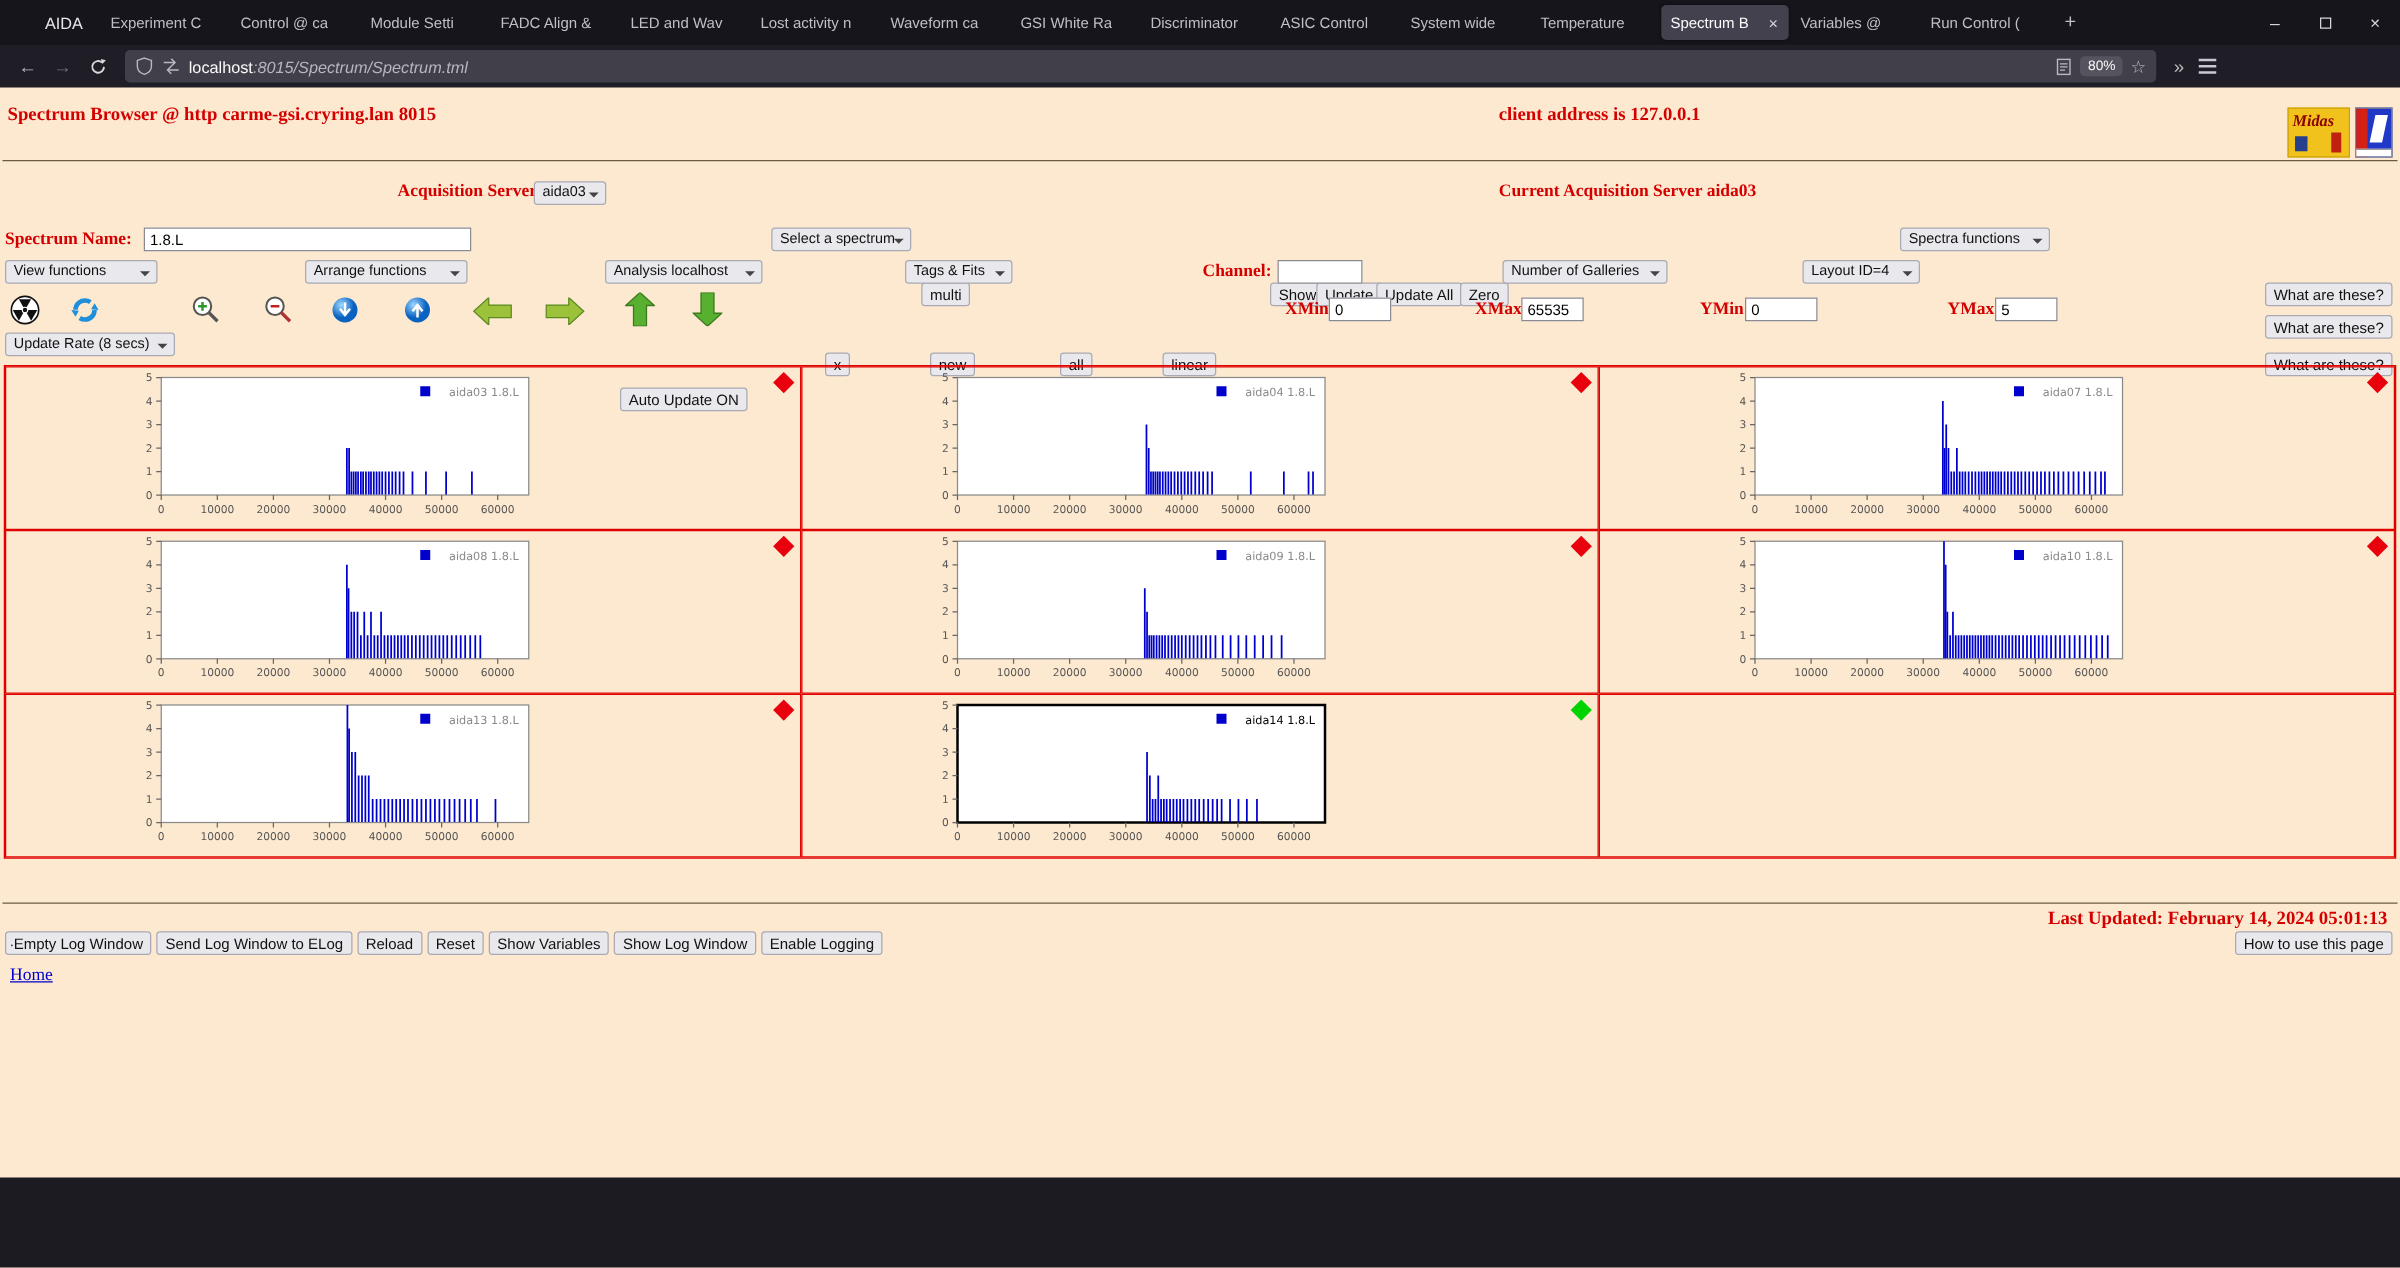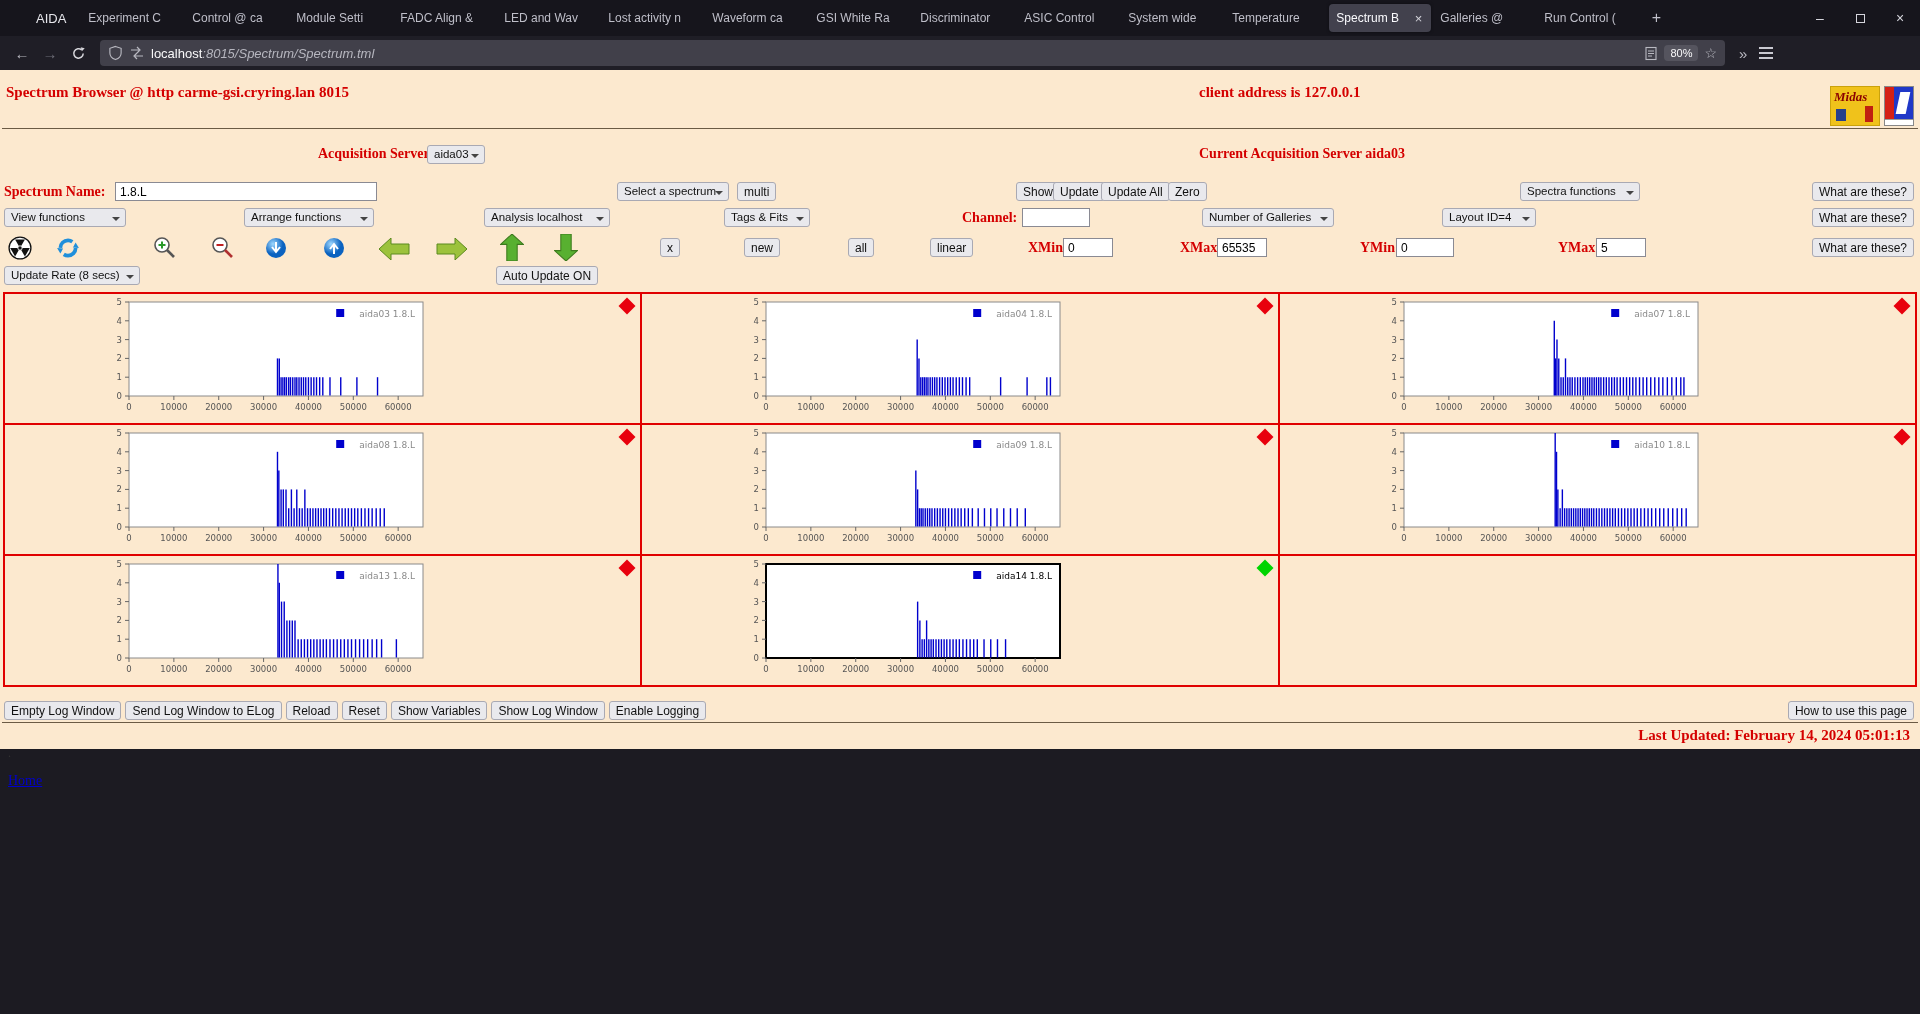--- a/index.html
+++ b/index.html
@@ -50,42 +50,42 @@
   .url-host { color:#F9F9FA; margin-left:6px; }
   .url-path { color:#B6B6BF;font-style:italic; }
   .zoom-pill { background:#55545E; color:#F9F9FA; font-size:11px; border-radius:4px; padding:2px 6px; margin:0 6px; }
   .star-glyph { font-size:14px; color:#B9B9C1; }
   .overflow-glyph { font-size:15px; color:#B9B9C1; padding:0 6px; }
   .hamburger { display:inline-flex; flex-direction:column; gap:3px; padding:6px; }
   .hamburger i { width:14px; height:2px; background:#C9C9D1; display:block; }
 
   
   .page {
-    position:relative; width:1920px; height:679px; background:#FCE9CF;
+    position:relative; width:1920px; height:872px; background:#FCE9CF;
     font-family:"Liberation Serif", serif;
   }
   .rl { color:#D40000; font-weight:bold; font-size:14px; white-space:nowrap; }
   .page-title { position:absolute; left:6px; top:14px; font-size:15px; }
   .client-addr { position:absolute; left:1199px; top:14px; font-size:15px; }
   .hr { position:absolute; left:2px; right:2px; height:0; border-top:1px solid #6b5b45; }
 
   .logos { position:absolute; right:6px; top:16px; display:flex; gap:4px; }
   .midas-logo { width:50px; height:40px; background:#F0C21B; position:relative; border:1px solid #caa20c; }
   .midas-logo .mtxt { position:absolute; left:3px; top:2px; font:bold italic 13px "Liberation Serif", serif; color:#8B0000; }
   .midas-logo .blue-sq { position:absolute; left:5px; bottom:4px; width:10px; height:12px; background:#27408B; }
   .midas-logo .red-sq { position:absolute; right:6px; bottom:3px; width:8px; height:16px; background:#C02010; }
   .facility-logo { width:30px; height:40px; position:relative; border:1px solid #888; background:#2038C8; }
   .facility-logo .red-strip { position:absolute; left:0; top:0; width:9px; height:100%; background:#D42015; }
   .facility-logo .fig { position:absolute; right:5px; top:5px; width:10px; height:22px; background:#fff; transform:skewX(-12deg); }
   .facility-logo .foot { position:absolute; left:0; bottom:0; width:100%; height:6px; background:#fff; border-top:1px solid #999; }
 
   .abs { position:absolute; }
   .btn {
     position:absolute; background:#E9E9ED; border:1px solid #A9A9B3; border-radius:3px;
-    font:12px "Liberation Sans", sans-serif; color:#111; padding:1px 6px; height:19px; white-space:nowrap;
+    font:12px "Liberation Sans", sans-serif; color:#111; padding:1px 6px; height:19px; white-space:nowrap;margin-top:44px;
   }
   .sel {
     position:absolute; background:#E9E9ED; border:1px solid #A9A9B3; border-radius:3px;
     font:11.5px "Liberation Sans", sans-serif; color:#111; padding:2px 18px 2px 6px; height:19px; white-space:nowrap;
   }
   .caret { position:absolute; right:5px; top:8px; width:0; height:0;
     border:4px solid transparent; border-top-color:#444; }
   .inp {
     position:absolute; background:#fff; border:1px solid #8A8A93;
     font:12px "Liberation Sans", sans-serif; padding:1px 4px; height:19px;
@@ -154,21 +154,21 @@
           <span class="tab-label">System wide</span>
         </div>
         <div class="tab">
           <span class="tab-label">Temperature</span>
         </div>
         <div class="tab active">
           <span class="tab-label">Spectrum B</span>
           <span class="tab-close">×</span>
         </div>
         <div class="tab">
-          <span class="tab-label">Galleries @</span>
+          <span class="tab-label">Variables @</span>
         </div>
         <div class="tab">
           <span class="tab-label">Run Control (</span>
         </div>
       </div>
     <div class="newtab-btn">+</div>
     <div class="chrome-spacer"></div>
     <div class="win-controls">
       <div class="win-btn">–</div>
       <div class="win-btn">

